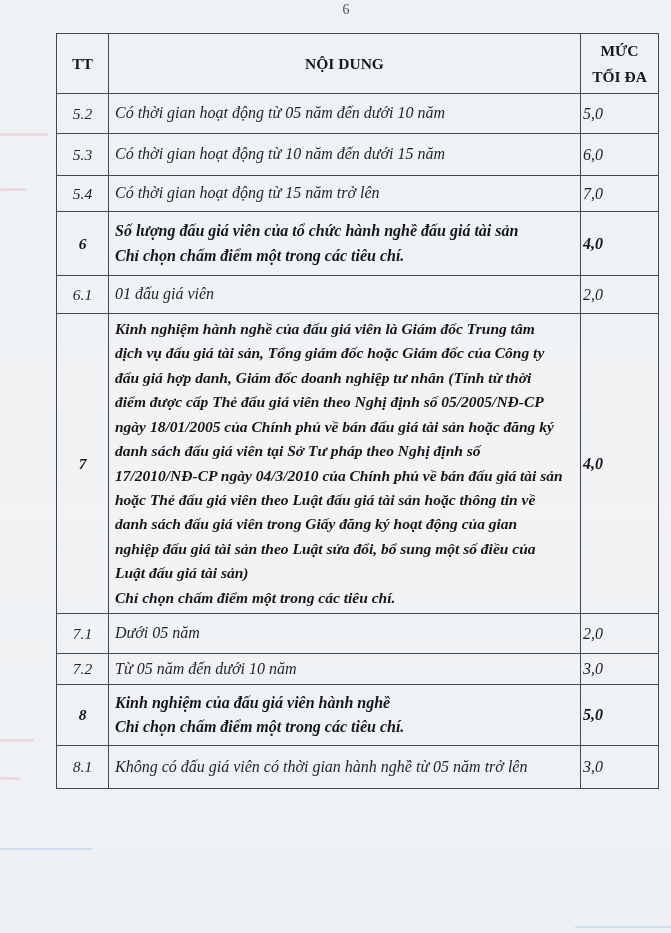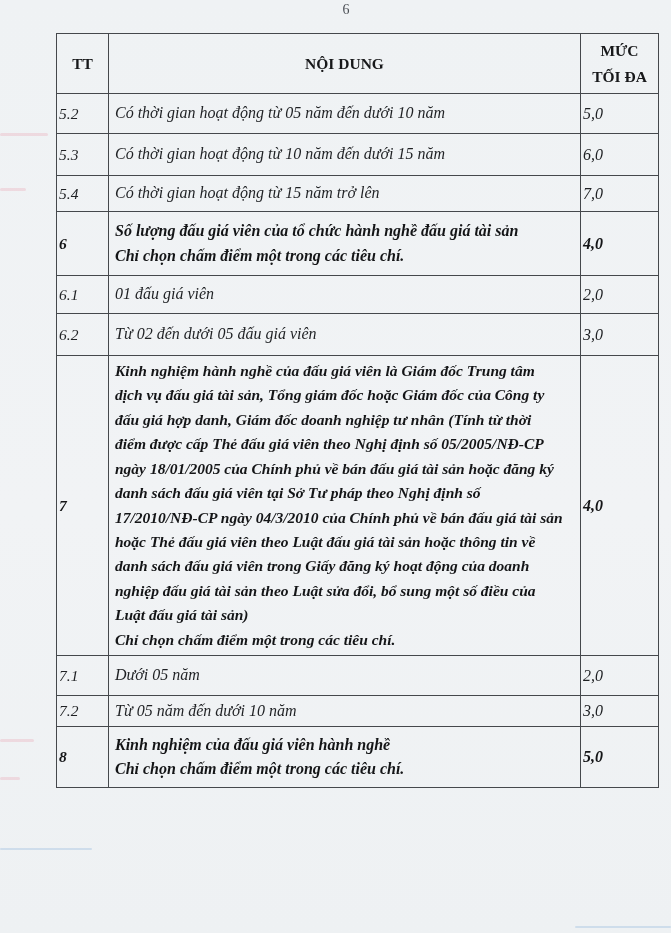--- a/index.html
+++ b/index.html
@@ -25,21 +25,21 @@
     vertical-align:middle;
     overflow:hidden;
   }
   .score-table thead tr{height:60px;}
   .score-table th{
     font-weight:bold;font-style:normal;font-size:15.5px;
     text-align:center;padding:3px 4px;line-height:1.65;
     color:#17181a;
   }
   td.cell-tt{
-    text-align:left;font-style:italic;font-size:15.5px;padding:2px;
+    text-align:center;font-style:italic;font-size:15.5px;padding:2px;
   }
   td.cell-content{
     font-style:italic;font-size:16px;padding:3px 8px 3px 6px;text-align:left;
   }
   td.cell-content .line{line-height:24.4px;}
   td.cell-score{
     font-style:italic;font-size:16px;padding:2px;
   }
   tr.emphasis td{font-weight:bold;color:#141517;}
   tr.big-row td.cell-content{font-size:15.5px;}
@@ -98,39 +98,32 @@
           </td>
           <td class="cell-score">4,0</td>
         </tr>
         <tr class="" style="height: 38px;">
           <td class="cell-tt">6.1</td>
           <td class="cell-content">
             <div class="line">01 đấu giá viên</div>
           </td>
           <td class="cell-score">2,0</td>
         </tr>
-        <tr class="" style="height: 42px;">
-          <td class="cell-tt">6.2</td>
-          <td class="cell-content">
-            <div class="line">Từ 02 đến dưới 05 đấu giá viên</div>
-          </td>
-          <td class="cell-score">3,0</td>
-        </tr>
         <tr class="emphasis big-row" style="height: 300px;">
           <td class="cell-tt">7</td>
           <td class="cell-content">
             <div class="line">Kinh nghiệm hành nghề của đấu giá viên là Giám đốc Trung tâm</div>
             <div class="line">dịch vụ đấu giá tài sản, Tổng giám đốc hoặc Giám đốc của Công ty</div>
             <div class="line">đấu giá hợp danh, Giám đốc doanh nghiệp tư nhân (Tính từ thời</div>
             <div class="line">điểm được cấp Thẻ đấu giá viên theo Nghị định số 05/2005/NĐ-CP</div>
             <div class="line">ngày 18/01/2005 của Chính phủ về bán đấu giá tài sản hoặc đăng ký</div>
             <div class="line">danh sách đấu giá viên tại Sở Tư pháp theo Nghị định số</div>
             <div class="line">17/2010/NĐ-CP ngày 04/3/2010 của Chính phủ về bán đấu giá tài sản</div>
             <div class="line">hoặc Thẻ đấu giá viên theo Luật đấu giá tài sản hoặc thông tin về</div>
-            <div class="line">danh sách đấu giá viên trong Giấy đăng ký hoạt động của doanh</div>
+            <div class="line">danh sách đấu giá viên trong Giấy đăng ký hoạt động của gian</div>
             <div class="line">nghiệp đấu giá tài sản theo Luật sửa đổi, bổ sung một số điều của</div>
             <div class="line">Luật đấu giá tài sản)</div>
             <div class="line">Chỉ chọn chấm điểm một trong các tiêu chí.</div>
           </td>
           <td class="cell-score">4,0</td>
         </tr>
         <tr class="" style="height: 40px;">
           <td class="cell-tt">7.1</td>
           <td class="cell-content">
             <div class="line">Dưới 05 năm</div>
@@ -145,20 +138,27 @@
           <td class="cell-score">3,0</td>
         </tr>
         <tr class="emphasis " style="height: 61px;">
           <td class="cell-tt">8</td>
           <td class="cell-content">
             <div class="line">Kinh nghiệm của đấu giá viên hành nghề</div>
             <div class="line">Chỉ chọn chấm điểm một trong các tiêu chí.</div>
           </td>
           <td class="cell-score">5,0</td>
         </tr>
+        <tr class="" style="height: 43px;">
+          <td class="cell-tt">8.1</td>
+          <td class="cell-content">
+            <div class="line">Không có đấu giá viên có thời gian hành nghề từ 05 năm trở lên</div>
+          </td>
+          <td class="cell-score">3,0</td>
+        </tr>
       </tbody>
   </table>
 
   <div class="artifact pink" style="top:133px;left:0;width:48px"></div>
   <div class="artifact pink" style="top:188px;left:0;width:26px"></div>
   <div class="artifact pink" style="top:739px;left:0;width:34px"></div>
   <div class="artifact pink" style="top:777px;left:0;width:20px"></div>
   <div class="artifact blue" style="top:848px;left:0;width:92px"></div>
   <div class="artifact blue" style="top:926px;left:575px;width:96px"></div>
 

